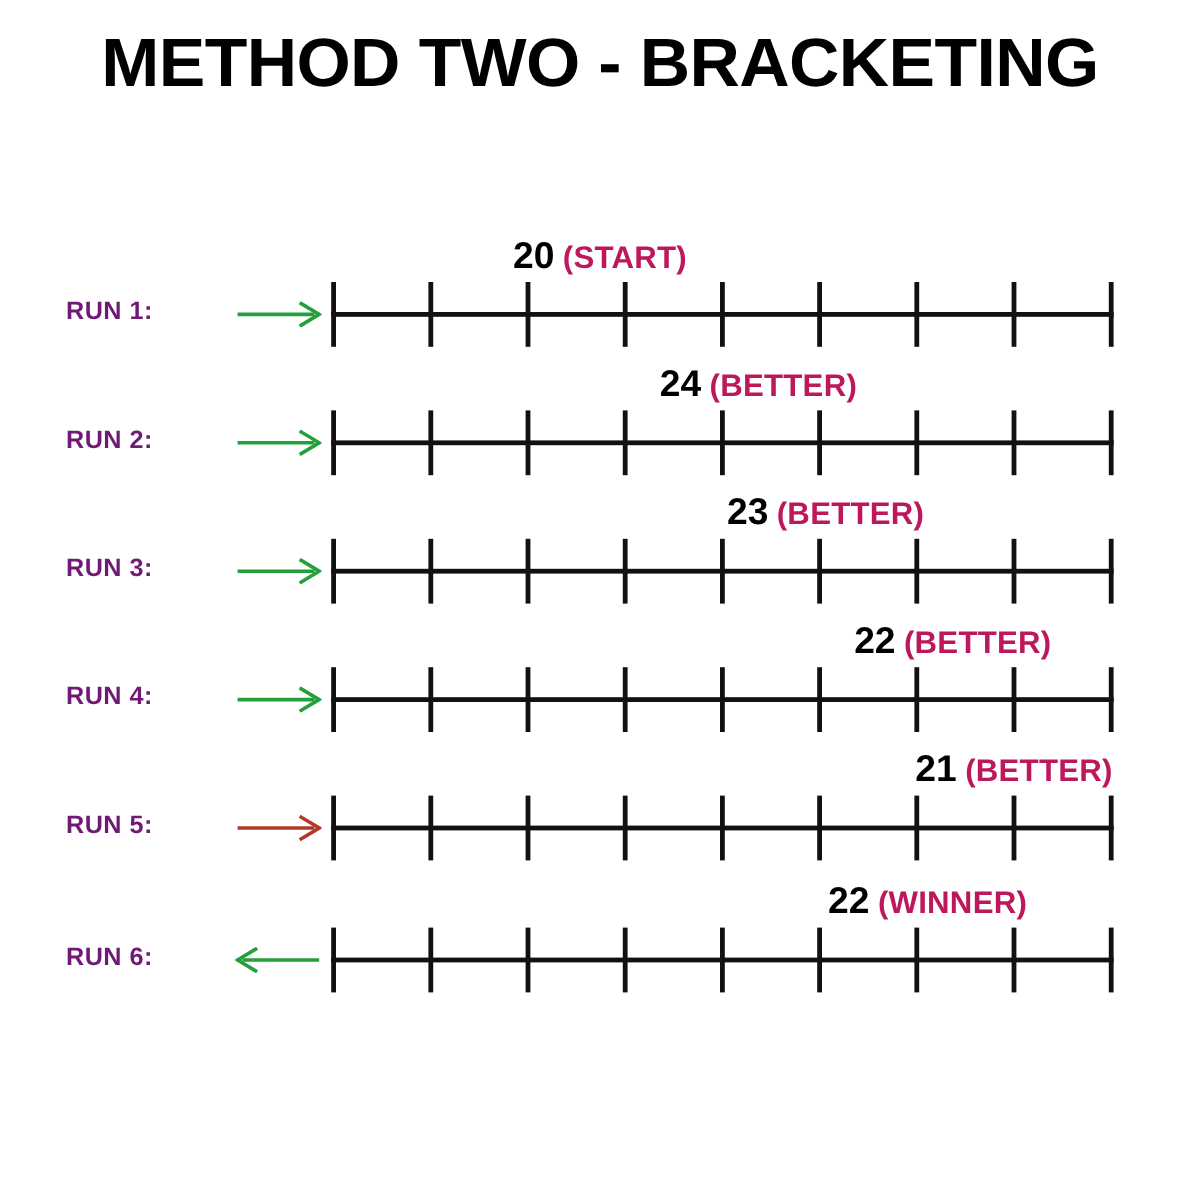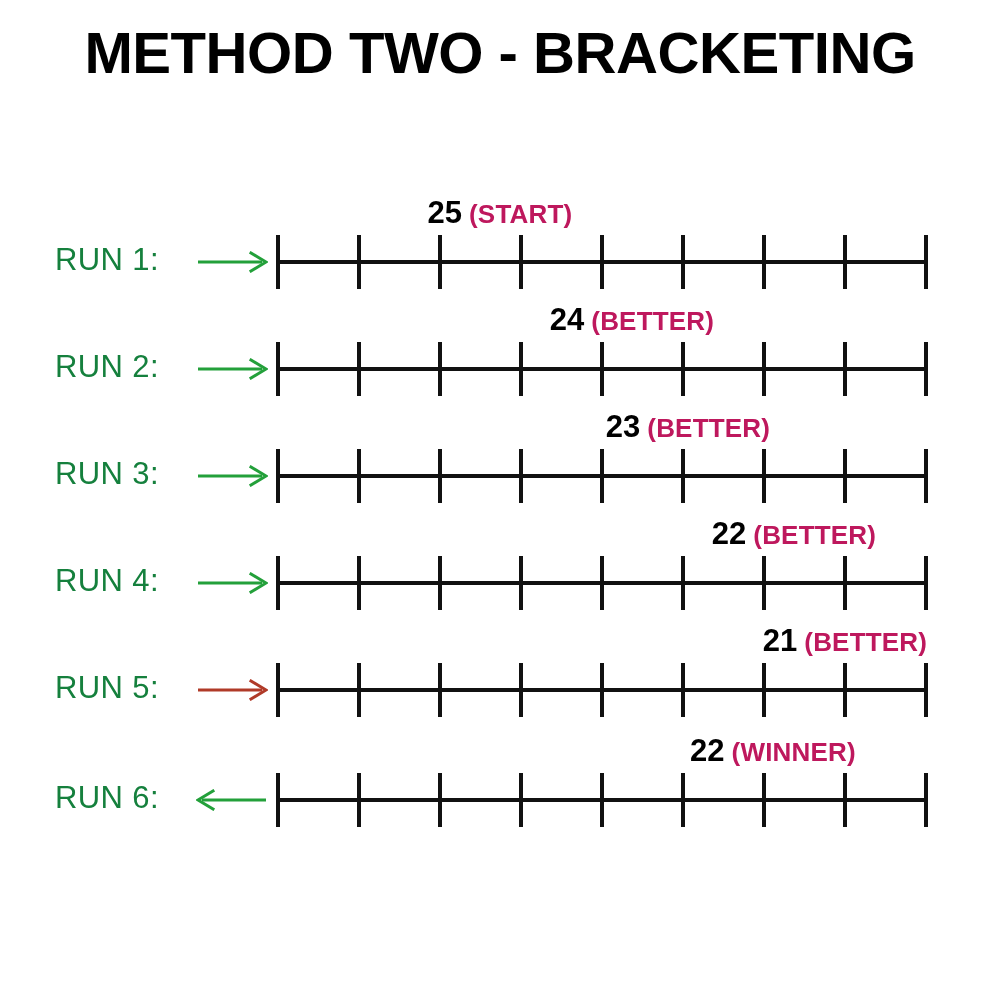--- a/index.html
+++ b/index.html
@@ -62,25 +62,25 @@
   .run-row {
     position: relative;
     height: 107px;
   }
   .run-row.r6 { height: 110px; }
 
   .run-label {
     position: absolute;
     left: 55px;
     bottom: 28px;
-    font-size: 31px;
+    font-size: 21px;
     line-height: 31px;
-    font-weight: 400;
+    font-weight: 700;
     letter-spacing: 0.4px;
-    color: #15803d;
+    color: #701a75;
     white-space: nowrap;
   }
 
   
   .arrow {
     position: absolute;
     left: 196px;
     bottom: 30px;
     width: 72px;
     height: 22px;
@@ -139,21 +139,21 @@
 <body>
 
 <div id="page">
 
   <div class="header">
     <h1 class="title">METHOD TWO - BRACKETING</h1>
   </div>
 
   <div class="rows" id="rows">
       <div class="run-row">
-        <div class="callout" style="left: 500px;"><span class="num">25</span><span class="tag">(START)</span></div>
+        <div class="callout" style="left: 500px;"><span class="num">20</span><span class="tag">(START)</span></div>
         <div class="run-label">RUN 1:</div>
         <div class="arrow">
           <svg width="72" height="22" viewBox="0 0 72 22">
             <line x1="2" y1="11" x2="66" y2="11" stroke="#23a03a" stroke-width="3"></line>
             <polyline points="55,2 70,11 55,20" fill="none" stroke="#23a03a" stroke-width="3" stroke-linecap="square"></polyline>
           </svg>
         </div>
         <div class="scale">
           <div class="scale-axis"></div>
           <div class="tick" style="left: 0px;"></div>

